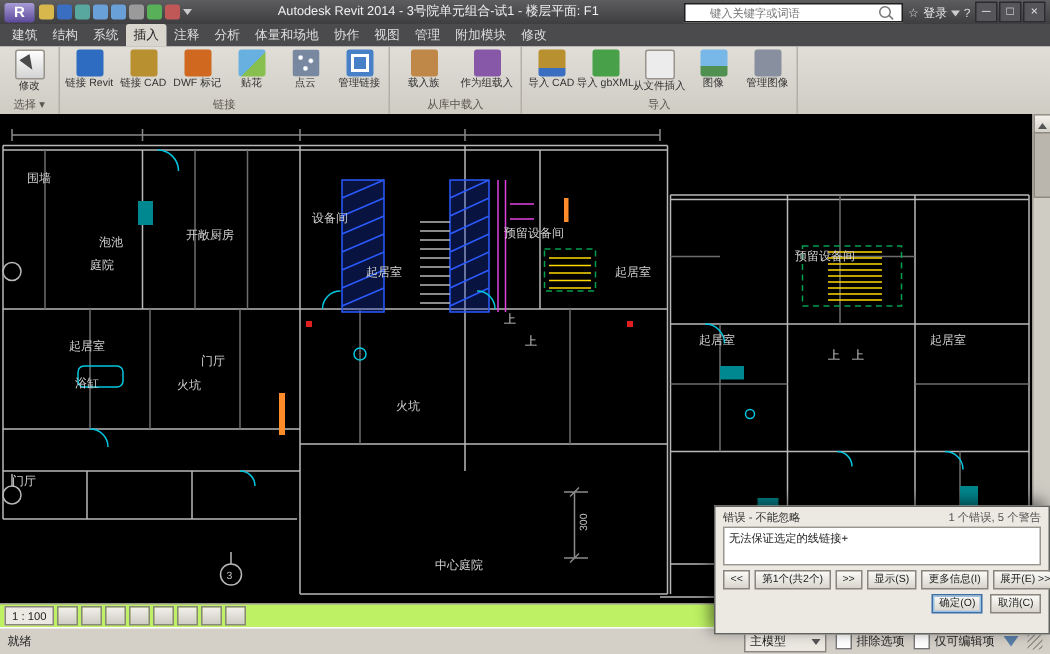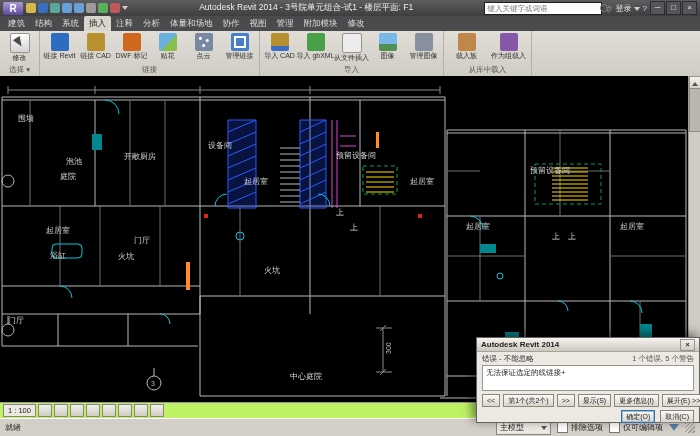--- a/index.html
+++ b/index.html
@@ -5,21 +5,21 @@
   html,body{margin:0;padding:0;width:700px;height:436px;overflow:hidden}
   body{position:relative;font-family:"Liberation Sans","DejaVu Sans",sans-serif;font-size:9px;color:#222;background:#d4d0c8}
   
   .titlebar{position:absolute;top:0;left:0;right:0;height:16px;background:linear-gradient(#5d5d60,#3e3e41);display:flex;align-items:center;gap:3px;padding:0 3px;color:#e8e8e8}
   .appbtn{width:20px;height:13px;background:linear-gradient(#a99cd6,#5b4a9b);color:#fff;font-weight:bold;font-size:10px;text-align:center;border-radius:2px;line-height:13px;flex:none}
   .qat{display:flex;gap:2px;align-items:center}
   .qicon{width:10px;height:10px;border-radius:2px;display:inline-block}
   .q1{background:#d8b84c}.q2{background:#3a6ec0}.q3{background:#58a8a0}.q4{background:#6aa0d8}
   .q5{background:#6aa0d8;transform:scaleX(-1)}.q6{background:#9a9a9a}.q7{background:#58b058}.q8{background:#c05858}
   .tb-title{flex:1;text-align:center;font-size:8.5px;white-space:nowrap;overflow:hidden;color:#f0f0f0}
-  .search{display:flex;align-items:center;background:#fff;border:1px solid #1e1e1e;height:11px;width:112px;padding:0 2px;gap:16px}
+  .search{display:flex;align-items:center;background:#fff;border:1px solid #1e1e1e;height:11px;width:112px;padding:0 16px;gap:16px}
   .search input{border:0;outline:0;flex:1;font-size:7.5px;height:9px;padding:0;font-family:inherit;color:#444}
   .mag{width:6px;height:6px;border:1px solid #777;border-radius:50%;position:relative;flex:none}
   .mag::after{content:"";position:absolute;width:4px;height:1px;background:#777;right:-3px;bottom:-1px;transform:rotate(45deg)}
   .tbico{font-size:8px;line-height:13px;color:#ddd}
   .signin{display:flex;align-items:flex-end;gap:2px;font-size:8px}
   .car{width:0;height:0;border:3px solid transparent;border-top:4px solid #ccc;margin-top:3px}
   .winbtns{display:flex;gap:1px}
   .winbtns span{width:13px;text-align:center;font-size:8px;line-height:12px;background:#55555a;border:1px solid #2c2c2e}
   
   .tabs{position:absolute;top:16px;left:0;right:0;height:15px;background:#4b4b4e;display:flex;align-items:center;padding-left:3px;color:#ddd}
@@ -177,55 +177,55 @@
       </div>
       <div class="rbtn">
         <span class="ric i-managelinks"></span>
         <span class="rlbl">管理链接</span>
       </div>
     </div>
     <div class="pcap">链接</div>
   </div>
   <div class="panel">
     <div class="pbtns">
-      <div class="rbtn">
-        <span class="ric i-importcad"></span>
-        <span class="rlbl">导入 CAD</span>
-      </div>
-      <div class="rbtn">
-        <span class="ric i-gbxml"></span>
-        <span class="rlbl">导入 gbXML</span>
-      </div>
-      <div class="rbtn">
-        <span class="ric i-insertfile"></span>
-        <span class="rlbl">从文件插入</span>
-      </div>
-      <div class="rbtn">
-        <span class="ric i-image"></span>
-        <span class="rlbl">图像</span>
-      </div>
-      <div class="rbtn">
-        <span class="ric i-manageimg"></span>
-        <span class="rlbl">管理图像</span>
-      </div>
-    </div>
-    <div class="pcap">导入</div>
-  </div>
-  <div class="panel">
-    <div class="pbtns">
       <div class="rbtn wide">
         <span class="ric i-loadfam"></span>
         <span class="rlbl">载入族</span>
       </div>
       <div class="rbtn wide">
         <span class="ric i-loadgroup"></span>
         <span class="rlbl">作为组载入</span>
       </div>
     </div>
     <div class="pcap">从库中载入</div>
+  </div>
+  <div class="panel">
+    <div class="pbtns">
+      <div class="rbtn">
+        <span class="ric i-importcad"></span>
+        <span class="rlbl">导入 CAD</span>
+      </div>
+      <div class="rbtn">
+        <span class="ric i-gbxml"></span>
+        <span class="rlbl">导入 gbXML</span>
+      </div>
+      <div class="rbtn">
+        <span class="ric i-insertfile"></span>
+        <span class="rlbl">从文件插入</span>
+      </div>
+      <div class="rbtn">
+        <span class="ric i-image"></span>
+        <span class="rlbl">图像</span>
+      </div>
+      <div class="rbtn">
+        <span class="ric i-manageimg"></span>
+        <span class="rlbl">管理图像</span>
+      </div>
+    </div>
+    <div class="pcap">导入</div>
   </div>
   <div class="ribbon-fill"></div>
 </section>
 
 <main class="canvas">
   <svg width="688" height="326" viewBox="0 0 688 326">
 
     <path class="dimline" d="M8,14 H440 M8,10 V18 M95,10 V18 M200,10 V18 M310,10 V18 M440,10 V18"></path>
 
     <g>
@@ -363,24 +363,20 @@
   </div>
   <div class="chkitem">
     <span class="chk"></span>
     <span>仅可编辑项</span>
   </div>
   <span class="funnel"></span>
   <span class="grip"></span>
 </footer>
 
 <div class="dialog">
-  <div class="dtitle">
-    <span class="t">Autodesk Revit 2014</span>
-    <span class="dclose">×</span>
-  </div>
   <div class="dhead">
     <span>错误 - 不能忽略</span>
     <span class="cnt">1 个错误, 5 个警告</span>
   </div>
   <div class="dmsg">无法保证选定的线链接+</div>
   <div class="dnav">
     <span class="dbtn">&lt;&lt;</span>
     <span class="dbtn">第1个(共2个)</span>
     <span class="dbtn">&gt;&gt;</span>
     <span class="dbtn">显示(S)</span>

